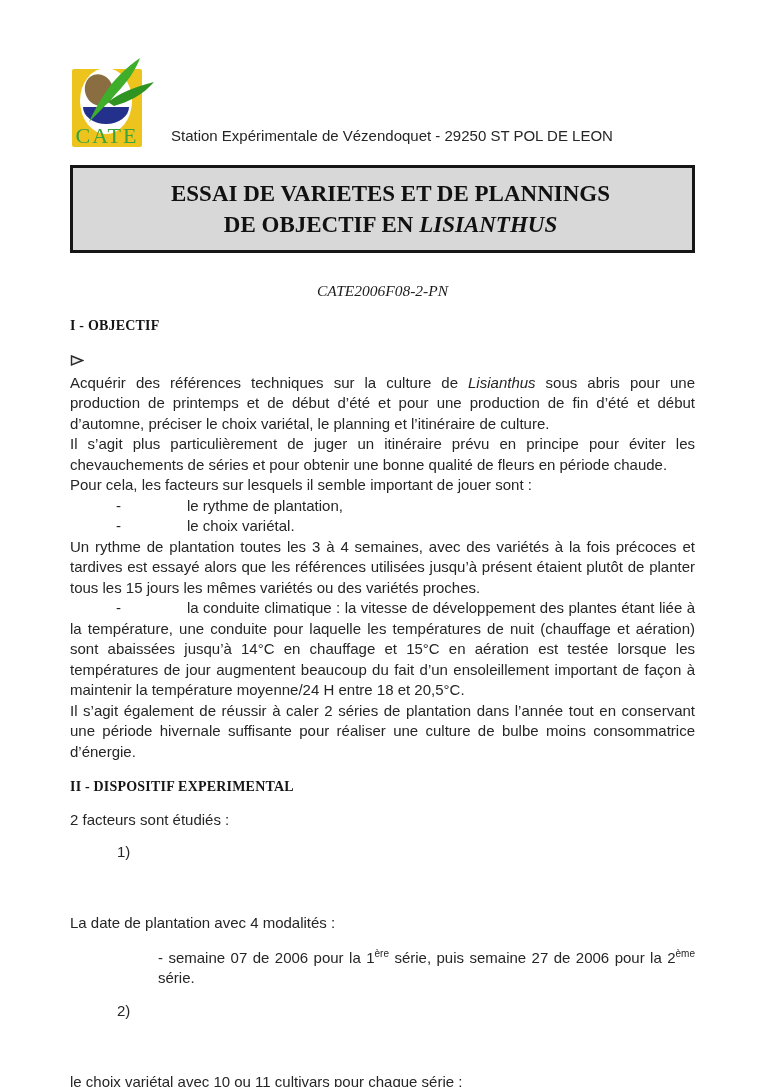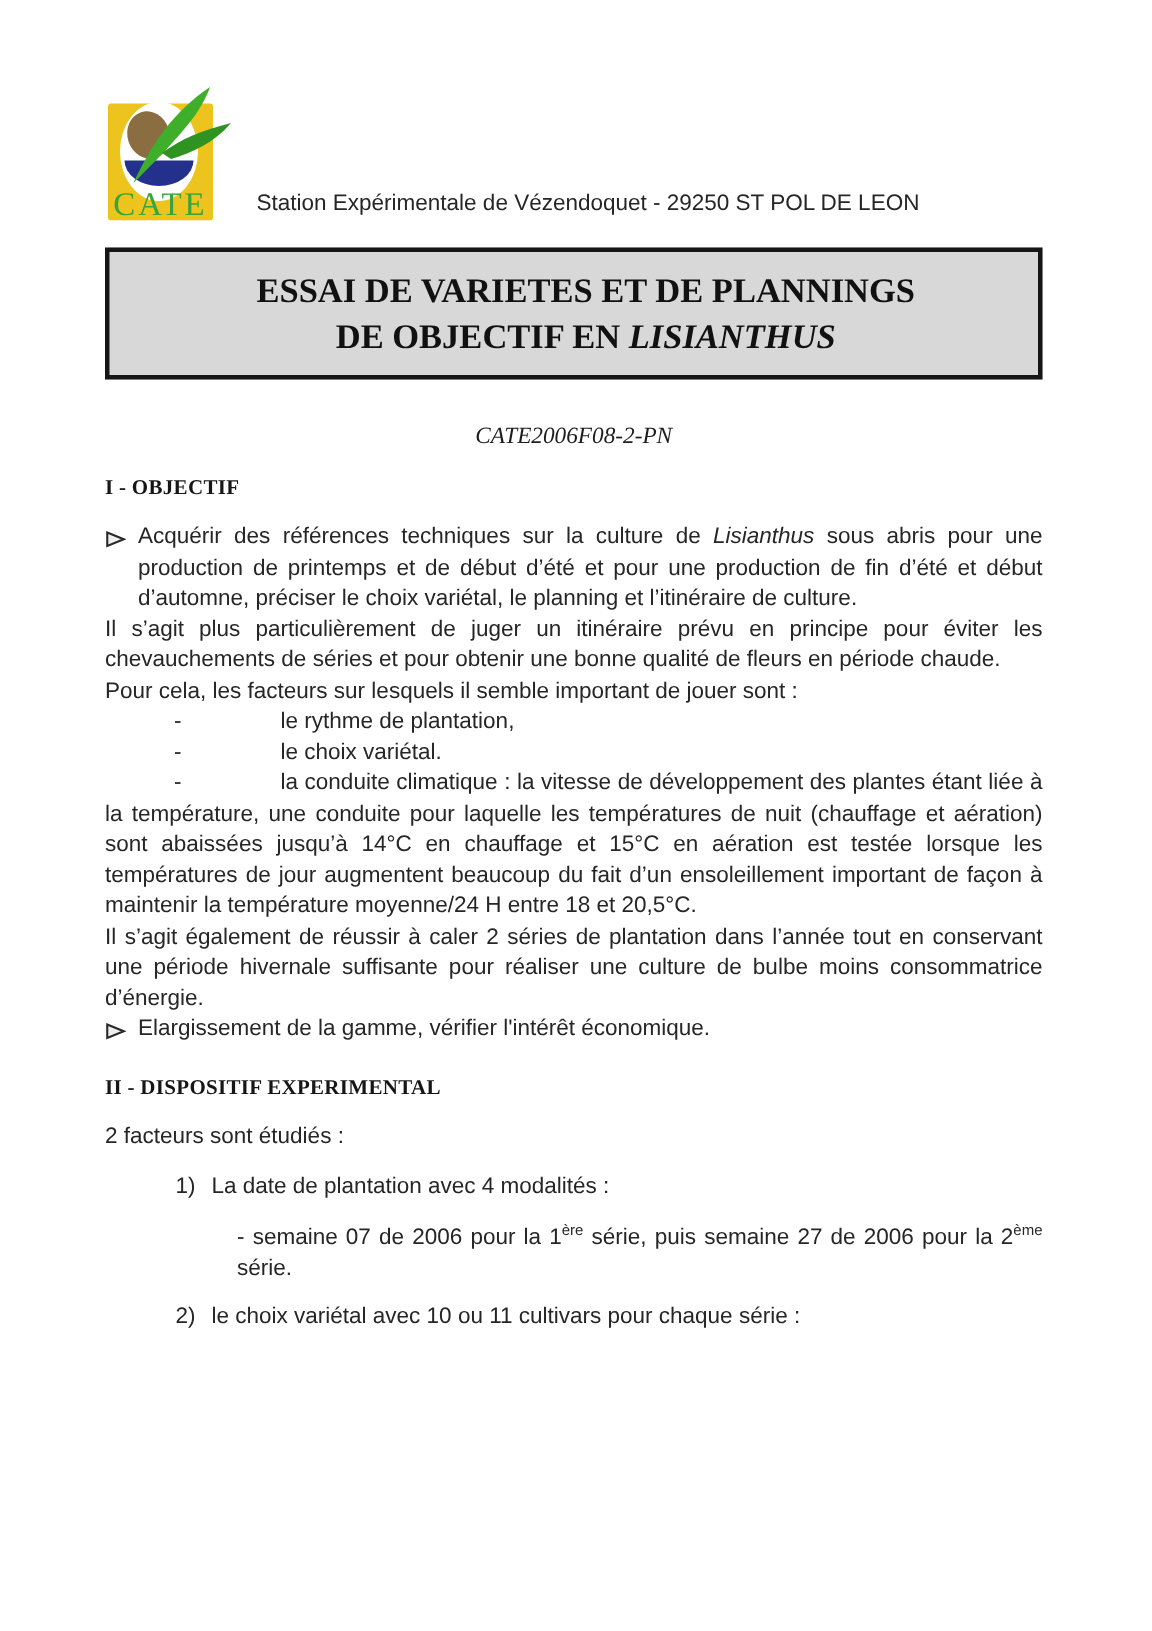--- a/index.html
+++ b/index.html
@@ -25,21 +25,21 @@
   
   .ref {
     margin-top:28px; text-align:center;
     font-family:"Liberation Serif", serif; font-style:italic; font-size:15.5px; color:#1d1d1d;
   }
   
   .h1 {
     font-family:"Liberation Serif", serif; font-weight:bold; font-size:14px;
     color:#161616; letter-spacing:.2px;
   }
-  .mt10 { margin-top:0; } .mt12 { margin-top:12px; }
+  .mt10 { margin-top:0; } .mt12 { margin-top:12px;flex-direction:column; }
   .mt14 { margin-top:14px; } .mt15 { margin-top:15px; }
   .just { text-align:justify; }
   
   .bullet { display:flex; }
   .bullet .arr { flex:0 0 22px; padding-top:4px; }
   .bullet .btxt { flex:1; }
   .it { font-style:italic; }
   
   .taba { display:inline-block; width:46px; }
   .tabb { display:inline-block; width:66px; }
@@ -86,33 +86,26 @@
     </span>
     <div class="btxt just"><span>Acquérir des références techniques sur la culture de </span><span class="it">Lisianthus</span><span> sous abris pour une production de printemps et de début d’été et pour une production de fin d’été et début d’automne, préciser le choix variétal, le planning et l’itinéraire de culture.</span></div>
   </div>
 
   <p class="just mt10">Il s’agit plus particulièrement de juger un itinéraire prévu en principe pour éviter les chevauchements de séries et pour obtenir une bonne qualité de fleurs en période chaude.</p>
 
   <div class="mt10">
     <div>Pour cela, les facteurs sur lesquels il semble important de jouer sont :</div>
     <div><span class="taba"></span><span>-</span><span class="tabb"></span><span>le rythme de plantation,</span></div>
     <div><span class="taba"></span><span>-</span><span class="tabb"></span><span>le choix variétal.</span></div>
+    <p class="just">Un rythme de plantation toutes les 3 à 4 semaines, avec des variétés à la fois précoces et tardives est essayé alors que les références utilisées jusqu’à présent étaient plutôt de planter tous les 15 jours les mêmes variétés ou des variétés proches.</p>
     <p class="just"><span class="taba"></span><span>-</span><span class="tabb"></span><span>la conduite climatique : la vitesse de développement des plantes étant liée à la température, une conduite pour laquelle les températures de nuit (chauffage et aération) sont abaissées jusqu’à 14°C en chauffage et 15°C en aération est testée lorsque les températures de jour augmentent beaucoup du fait d’un ensoleillement important de façon à maintenir la température moyenne/24 H entre 18 et 20,5°C.</span></p>
   </div>
 
   <p class="just mt10">Il s’agit également de réussir à caler 2 séries de plantation dans l’année tout en conservant une période hivernale suffisante pour réaliser une culture de bulbe moins consommatrice d’énergie.</p>
 
-  <div class="bullet mt10">
-    <span class="arr">
-      <svg width="14" height="13" viewBox="0 0 14 13">
-          <path d="M1.5 2 L12.5 6.5 L1.5 11 Z" fill="#efefef" stroke="#2a2a2a" stroke-width="1.4"></path>
-        </svg>
-    </span>
-    <div class="btxt">Elargissement de la gamme, vérifier l'intérêt économique.</div>
-  </div>
 
   <div class="h1 mt15">II - DISPOSITIF EXPERIMENTAL</div>
 
   <div class="mt12">2 facteurs sont étudiés :</div>
 
   <div class="numrow mt12">
     <span class="num">1)</span>
     <span class="ntxt">La date de plantation avec 4 modalités :</span>
   </div>
 

